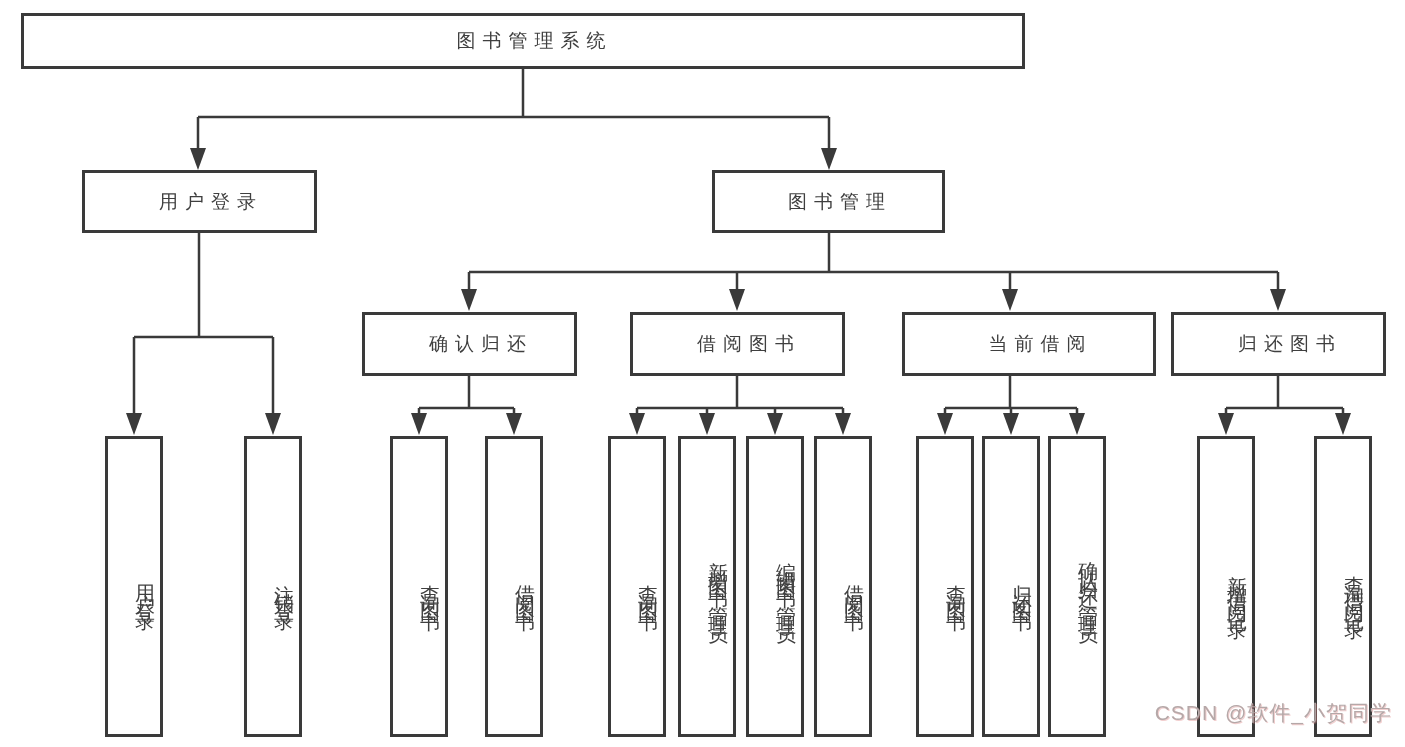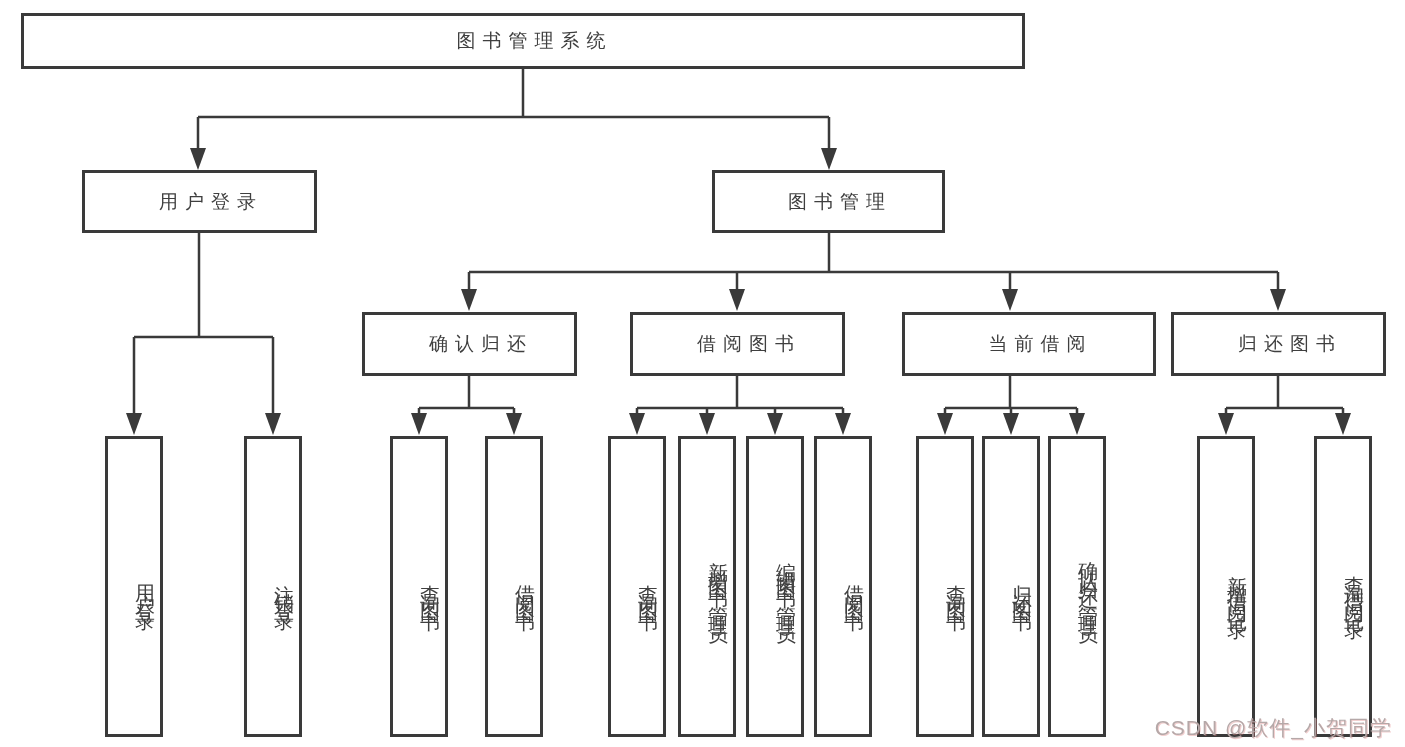--- a/index.html
+++ b/index.html
@@ -12,21 +12,21 @@
     position:absolute;box-sizing:border-box;z-index:1;
     border:3px solid #3a3a3a;background:#ffffff;color:#3f3f3f;
     display:flex;align-items:center;justify-content:center;padding-left:23px;
   }
   .h{font-size:19px;letter-spacing:7px;white-space:nowrap;}
   .v{
     writing-mode:vertical-rl;text-orientation:mixed;
     font-size:20px;letter-spacing:9px;line-height:1;
   }
   .watermark{
-    position:absolute;right:13px;bottom:5px;z-index:5;
+    position:absolute;right:13px;bottom:20px;z-index:5;
     font-size:21px;color:#b5a8a8;letter-spacing:1px;white-space:nowrap;
     text-shadow:1px 1px 0 rgba(221,130,130,0.38);
     margin-left:44px;
   }
 </style>
 </head>
 <body>
 
 <div class="canvas">
 

